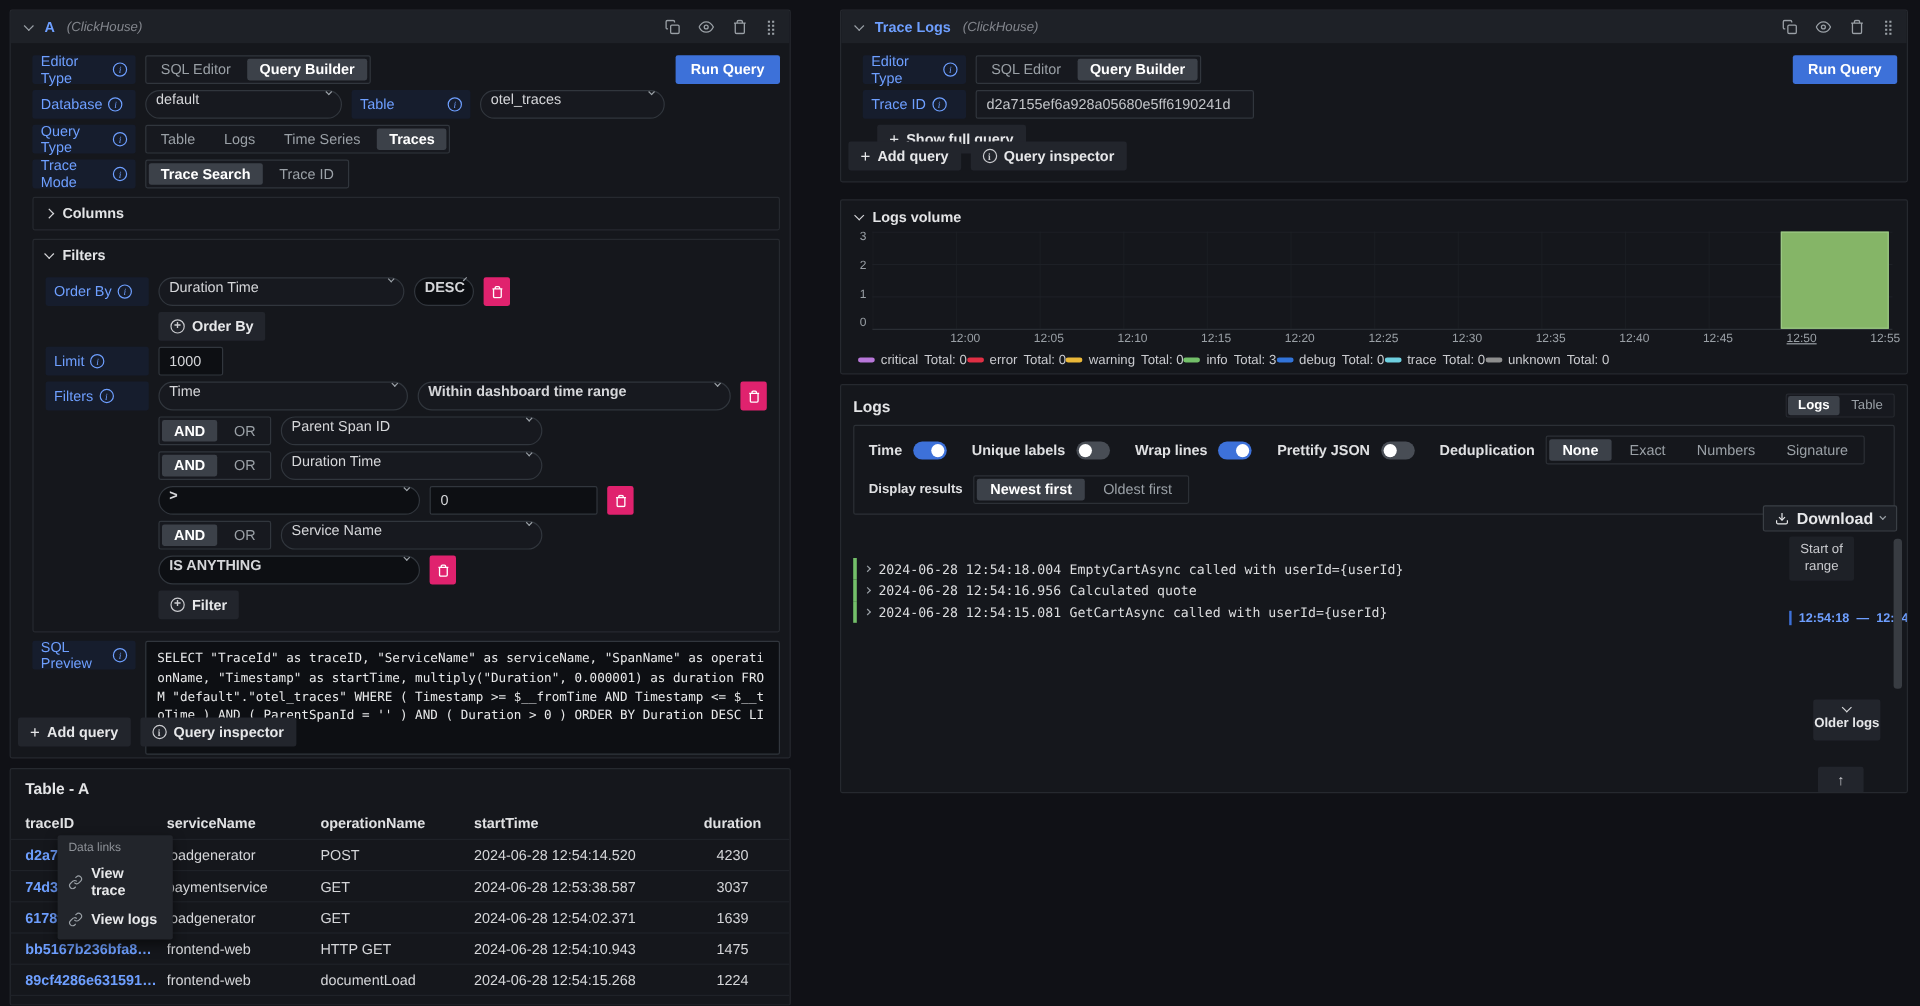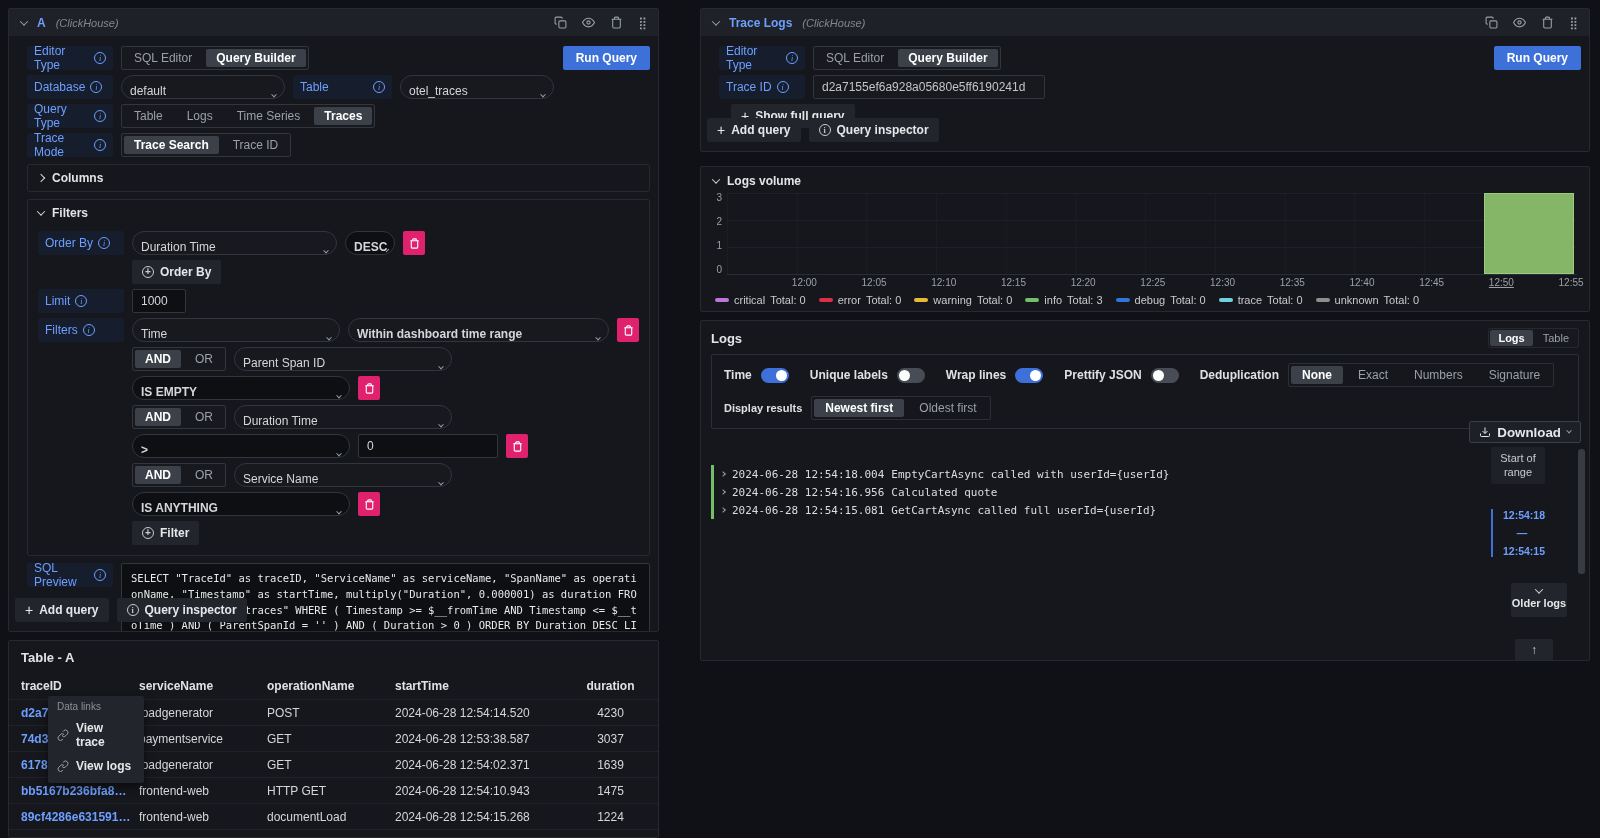--- a/index.html
+++ b/index.html
@@ -23,21 +23,21 @@
   .chev.tiny{width:4px;height:4px}
   .panel-body{padding:10px 8px 0 18px}
   .frow{display:flex;align-items:center;gap:8px;margin-bottom:5px;min-height:24px}
   .flabel{background:var(--label-bg);color:var(--link);height:24px;display:flex;align-items:center;gap:5px;padding:0 7px;width:86px;flex:none;border-radius:2px;font-size:12px}
   .info{width:12px;height:12px;min-width:12px;border-radius:50%;border:1px solid currentColor;font-size:8px;font-style:italic;font-family:"Liberation Serif",serif;display:inline-flex;align-items:center;justify-content:center}
   .seg{display:flex;align-items:stretch;background:var(--ctl-bg);border:1px solid var(--ctl-border);border-radius:2px;height:24px}
   .seg-item{display:flex;align-items:center;padding:0 10px;color:var(--dim);cursor:default;border-radius:2px;margin:2px}
   .seg-item.active{background:var(--seg-active);color:#fff;font-weight:600}
   .btn-blue{background:var(--blue);color:#fff;height:24px;border:none;border-radius:2px;padding:0 13px;font-size:12px;font-weight:600;font-family:inherit}
   .btn-dark{background:#22252c;color:#e6e7e9;height:24px;border:none;border-radius:2px;padding:0 10px;font-size:12px;font-weight:600;display:inline-flex;align-items:center;gap:6px;font-family:inherit}
-  .select{background:var(--ctl-bg);border:1px solid var(--ctl-border);border-radius:12px;height:24px;display:flex;align-items:flex-end;justify-content:space-between;padding:0 8px;color:var(--text)}
+  .select{background:var(--ctl-bg);border:1px solid var(--ctl-border);border-radius:12px;height:24px;display:flex;align-items:flex-start;justify-content:space-between;padding:0 8px;color:var(--text)}
   .select.darker{background:var(--input-bg)}
   .inp{background:var(--input-bg);border:1px solid var(--ctl-border);border-radius:2px;height:24px;color:var(--text);padding:0 8px;font-size:12px;font-family:inherit}
   .tbtn{width:22px;height:24px;flex:none;background:var(--pink);border:none;border-radius:2px;display:flex;align-items:center;justify-content:center}
   .sect-box{border:1px solid var(--border);border-radius:2px;margin:7px 0;padding:6px 10px}
   .sect-head{display:flex;align-items:center;gap:8px;color:#e3e4e6;font-weight:700;height:14px}
   .indent1{margin-left:94px}
   .plus-circle{width:12px;height:12px;border-radius:50%;border:1px solid #c9cace;display:inline-flex;align-items:center;justify-content:center;font-size:10px;line-height:1;color:#c9cace}
   .sql-block{flex:1;background:var(--input-bg);border:1px solid var(--ctl-border);border-radius:2px;padding:7px 9px;font-family:"DejaVu Sans Mono",monospace;font-size:10.5px;line-height:1.5;color:#e8e9ea;white-space:pre-wrap;word-break:break-all}
   .panel-foot{position:absolute;left:6px;bottom:9px;display:flex;gap:8px}
   
@@ -54,21 +54,21 @@
   
   .lv-head{display:flex;align-items:center;gap:8px;padding:7px 12px 4px;color:#e3e4e6;font-weight:700}
   .chart-wrap{display:flex;margin:1px 12px 0 10px;height:82px}
   .y-axis{width:16px;display:flex;flex-direction:column;justify-content:space-between;align-items:flex-end;color:var(--dim);font-size:10px;padding-right:5px;line-height:1}
   .plot{position:relative;flex:1;border-bottom:1px solid #2a2e34;
         background-image:linear-gradient(#1d2026 1px,transparent 1px),linear-gradient(90deg,#1a1d22 1px,transparent 1px);
         background-size:100% 27px,8.2% 100%}
   .vbar{position:absolute;bottom:0;border:1px solid #9cc985}
   .x-axis{position:relative;height:13px;margin:2px 12px 0 26px;font-size:10px;color:var(--dim)}
   .x-tick{position:absolute;transform:translateX(-50%);white-space:nowrap}
-  .legend{display:flex;gap:13px;margin:4px 12px 0 14px;align-items:center;font-size:11px;color:#c9cace;white-space:nowrap}
+  .legend{display:flex;margin:4px 12px 0 14px;align-items:center;font-size:11px;color:#c9cace;white-space:nowrap}
   .leg-item{display:flex;align-items:center;gap:5px}
   .swatch{width:14px;height:4px;border-radius:2px;flex:none}
   .leg-total{color:#c9cace}
   
   .logs-head{display:flex;align-items:center;padding:7px 10px 4px}
   .logs-title{font-weight:700;color:#e3e4e6;font-size:13px}
   .mini-seg{margin-left:auto;display:flex;border-radius:2px;background:#17191f;border:1px solid #26292f;font-size:11px}
   .mini-seg .seg-item{padding:2px 8px;margin:1px}
   .controls{margin:2px 10px;border:1px solid #2c3036;border-radius:2px;padding:8px 12px;display:flex;flex-direction:column;gap:9px}
   .ctl-row{display:flex;align-items:center;gap:9px;flex-wrap:nowrap}
@@ -76,21 +76,21 @@
   .tog{width:28px;height:15px;border-radius:8px;position:relative;background:#484d55;flex:none;margin-right:12px}
   .tog.on{background:var(--blue)}
   .tog::after{content:'';position:absolute;width:11px;height:11px;border-radius:50%;background:#fff;top:2px;left:2px}
   .tog.on::after{left:15px}
   .rgroup{display:flex;border:1px solid #2c3036;border-radius:2px;height:24px;align-items:stretch}
   .rgroup .seg-item{padding:0 11px}
   .download-btn{position:absolute;right:8px;top:100px;background:#1d2026;border:1px solid #3a3f45;border-radius:2px;height:22px;display:flex;align-items:center;gap:6px;padding:0 9px;color:#e6e7e9;font-weight:600}
   .log-lines{margin:36px 110px 0 10px;font-family:"DejaVu Sans Mono",monospace;font-size:11px;color:#dcdddf}
   .log-row{display:flex;align-items:center;gap:7px;border-left:3px solid var(--green);padding-left:7px;height:18px}
   .rail-label{position:absolute;right:44px;top:126px;width:54px;background:#1e2127;border-radius:2px;color:#c9cace;font-size:11px;text-align:center;padding:4px 2px;line-height:1.3}
-  .range-box{position:absolute;right:44px;top:188px;width:54px;border-left:2px solid var(--blue);padding-left:6px;display:flex;flex-direction:column;gap:6px;align-items:flex-end;color:var(--link);font-size:10.5px;font-weight:700}
+  .range-box{position:absolute;right:44px;top:188px;width:54px;border-left:2px solid var(--blue);padding-left:6px;display:flex;flex-direction:row;gap:6px;align-items:flex-end;color:var(--link);font-size:10.5px;font-weight:700}
   .scroll-strip{position:absolute;right:4px;top:128px;width:7px;height:125px;background:#383c42;border-radius:3px}
   .older-btn{position:absolute;right:22px;top:262px;width:56px;background:#22252c;border:none;border-radius:2px;color:#e6e7e9;font-weight:700;font-size:11px;padding:5px 0 7px;display:flex;flex-direction:column;align-items:center;gap:3px;line-height:1.2;font-family:inherit}
   .up-btn{position:absolute;right:36px;top:318px;width:38px;height:22px;background:#22252c;border:none;border-radius:2px;color:#c9cace;font-size:12px}
   .w205{width:205px}.w50{width:50px}.w54{width:54px}.w218{width:218px}.w242{width:274px}.w140{width:140px}.w164{width:164px}.w154{width:154px}.w232{width:232px}
   .lbl99{width:99px}
   .ml-auto{margin-left:auto;margin-right:0}
 </style>
 </head>
 <body>
 
@@ -235,32 +235,20 @@
         <div class="seg">
           <span class="seg-item active">AND</span>
           <span class="seg-item">OR</span>
         </div>
         <div class="select w218">
             <span>Parent Span ID</span>
             <span class="chev tiny"></span>
           </div>
       </div>
       <div class="frow indent1">
-        <div class="select w218 darker">
-            <span style="font-weight:700">IS EMPTY</span>
-            <span class="chev tiny"></span>
-          </div>
-        <button class="tbtn">
-            <svg width="11" height="11" viewBox="0 0 24 24" fill="none" stroke="#fff" stroke-width="2.4">
-              <polyline points="3 6 5 6 21 6"></polyline>
-              <path d="M19 6v14a2 2 0 0 1-2 2H7a2 2 0 0 1-2-2V6m3 0V4a2 2 0 0 1 2-2h4a2 2 0 0 1 2 2v2"></path>
-            </svg>
-          </button>
-      </div>
-      <div class="frow indent1">
         <div class="seg">
           <span class="seg-item active">AND</span>
           <span class="seg-item">OR</span>
         </div>
         <div class="select w218">
             <span>Duration Time</span>
             <span class="chev tiny"></span>
           </div>
       </div>
       <div class="frow indent1">
@@ -576,21 +564,21 @@
       <span>EmptyCartAsync called with userId={userId}</span>
     </div>
     <div class="log-row">
       <span class="chev tiny right"></span>
       <span>2024-06-28 12:54:16.956</span>
       <span>Calculated quote</span>
     </div>
     <div class="log-row">
       <span class="chev tiny right"></span>
       <span>2024-06-28 12:54:15.081</span>
-      <span>GetCartAsync called full userId={userId}</span>
+      <span>GetCartAsync called with userId={userId}</span>
     </div>
   </div>
 
   <div class="rail-label">Start of range</div>
   <div class="range-box">
     <span>12:54:18</span>
     <span style="align-self:center">—</span>
     <span>12:54:15</span>
   </div>
   <div class="scroll-strip"></div>

